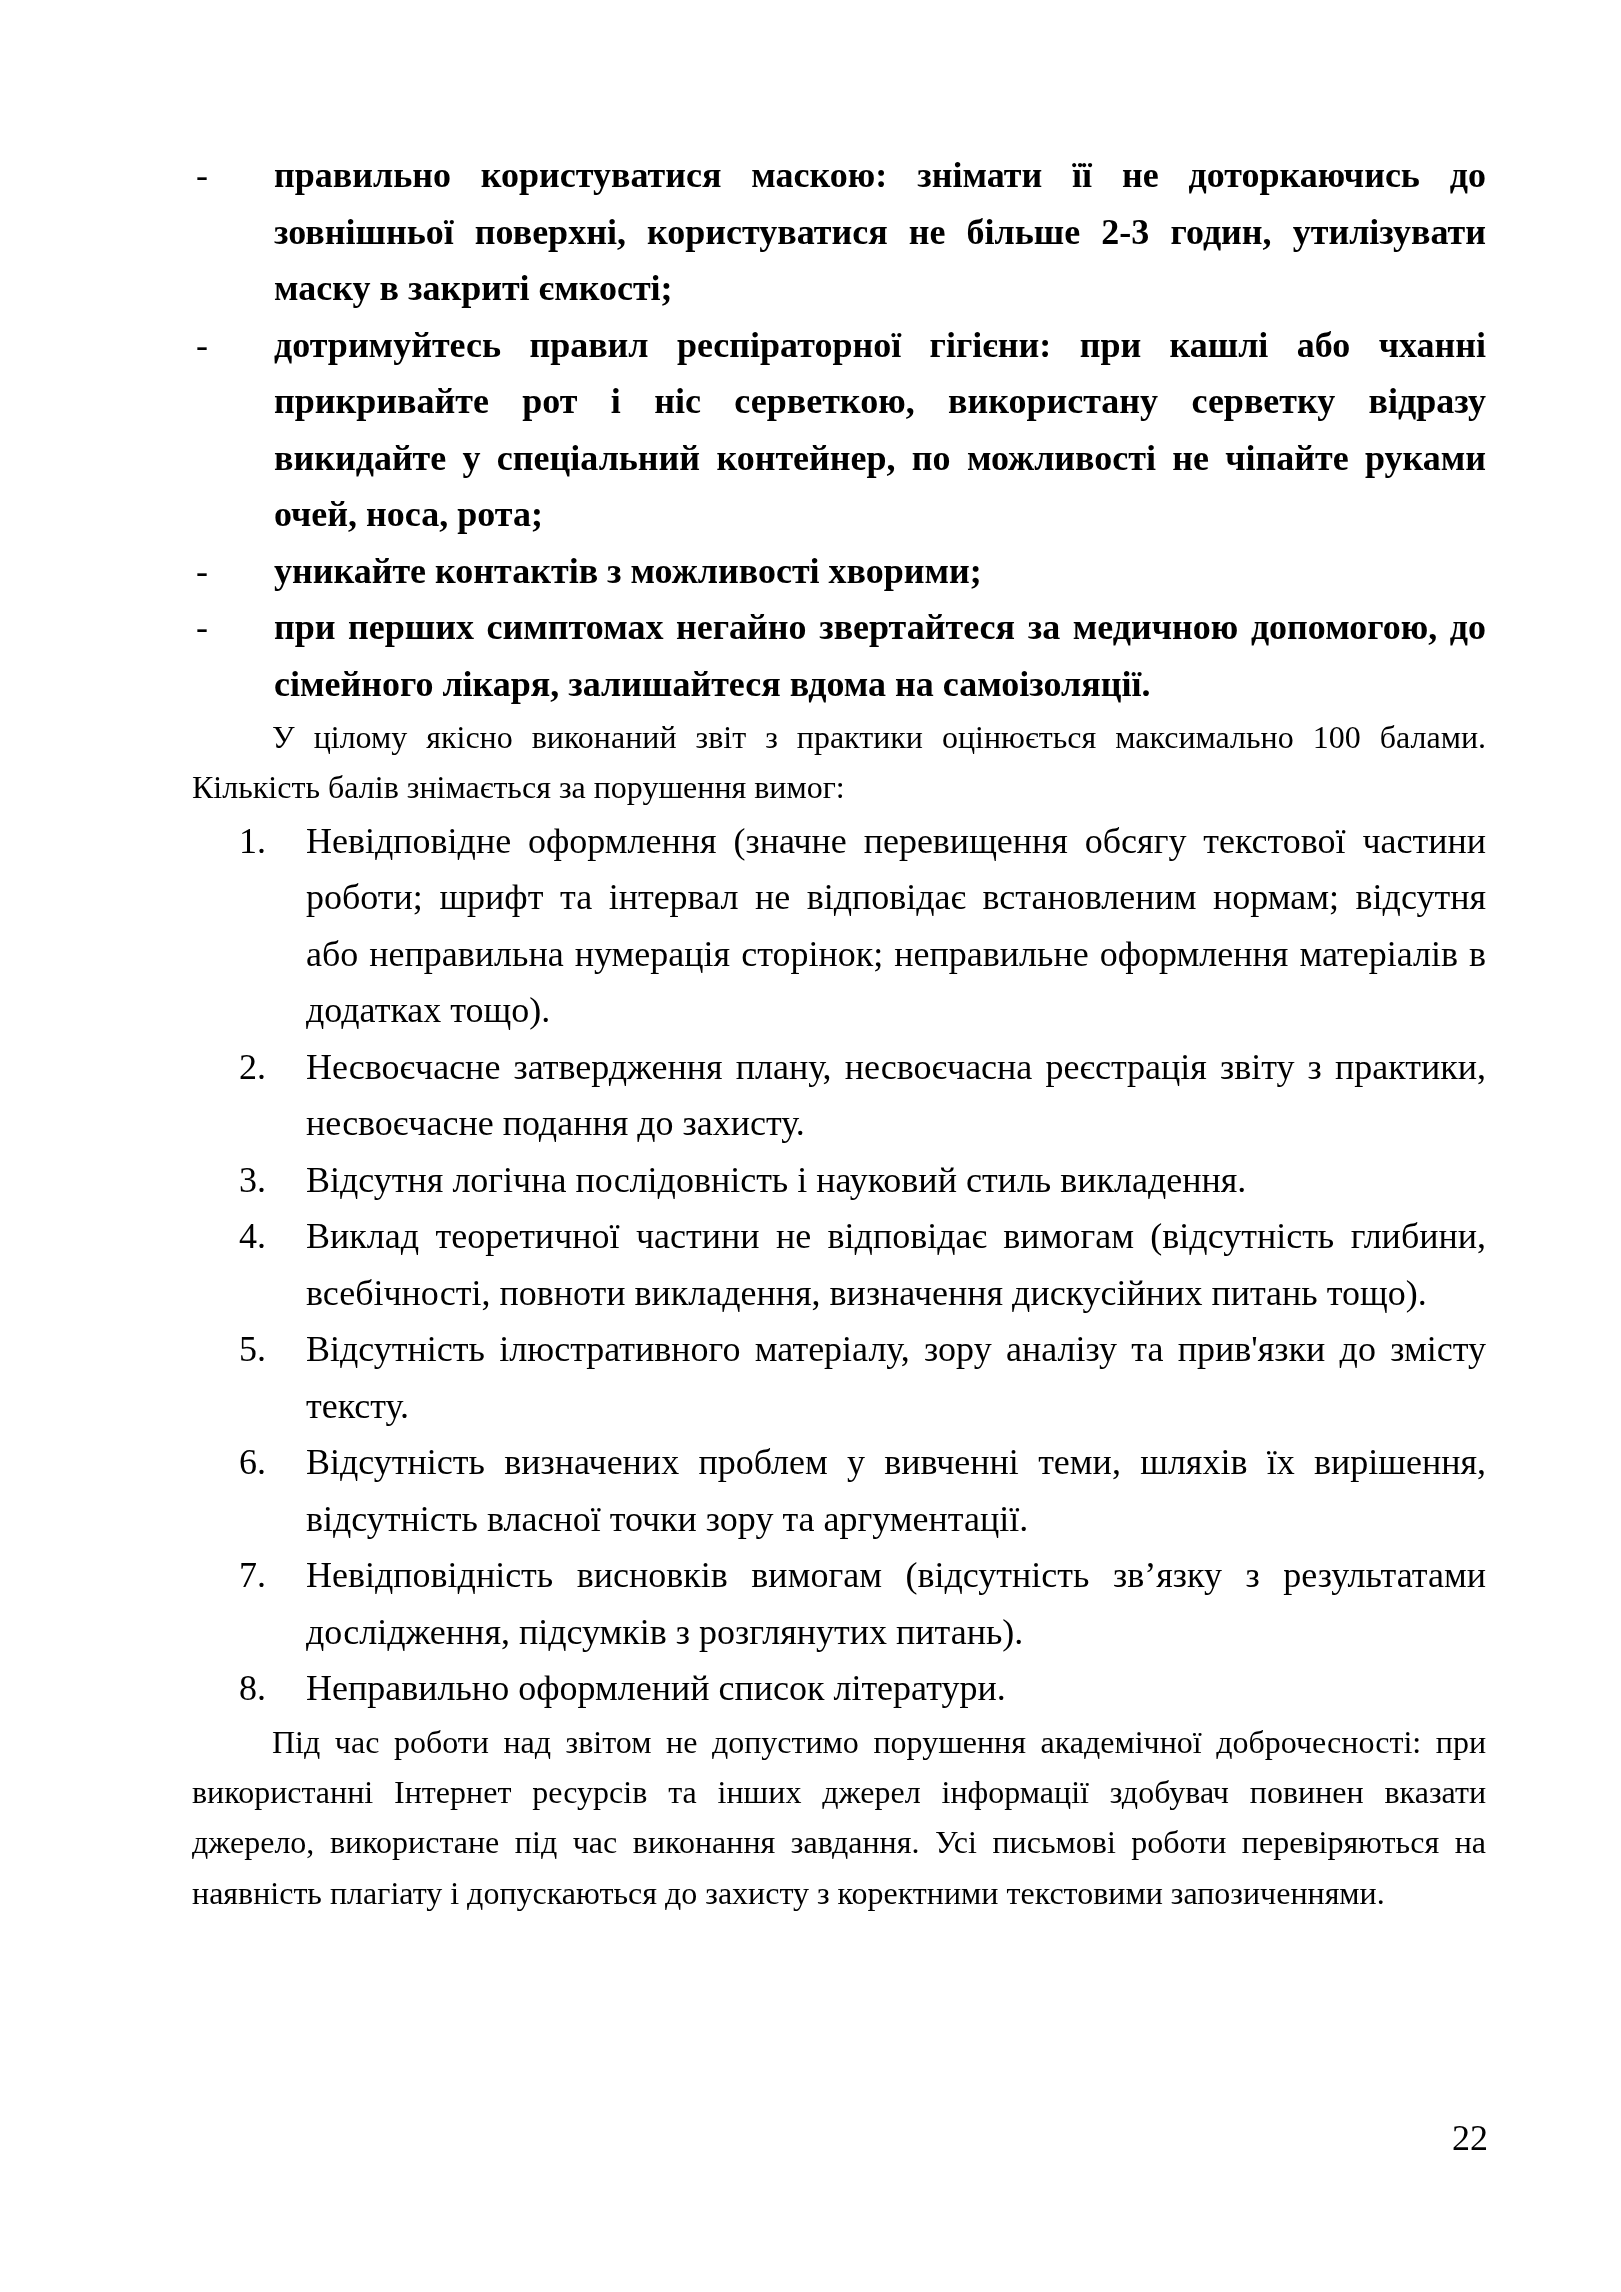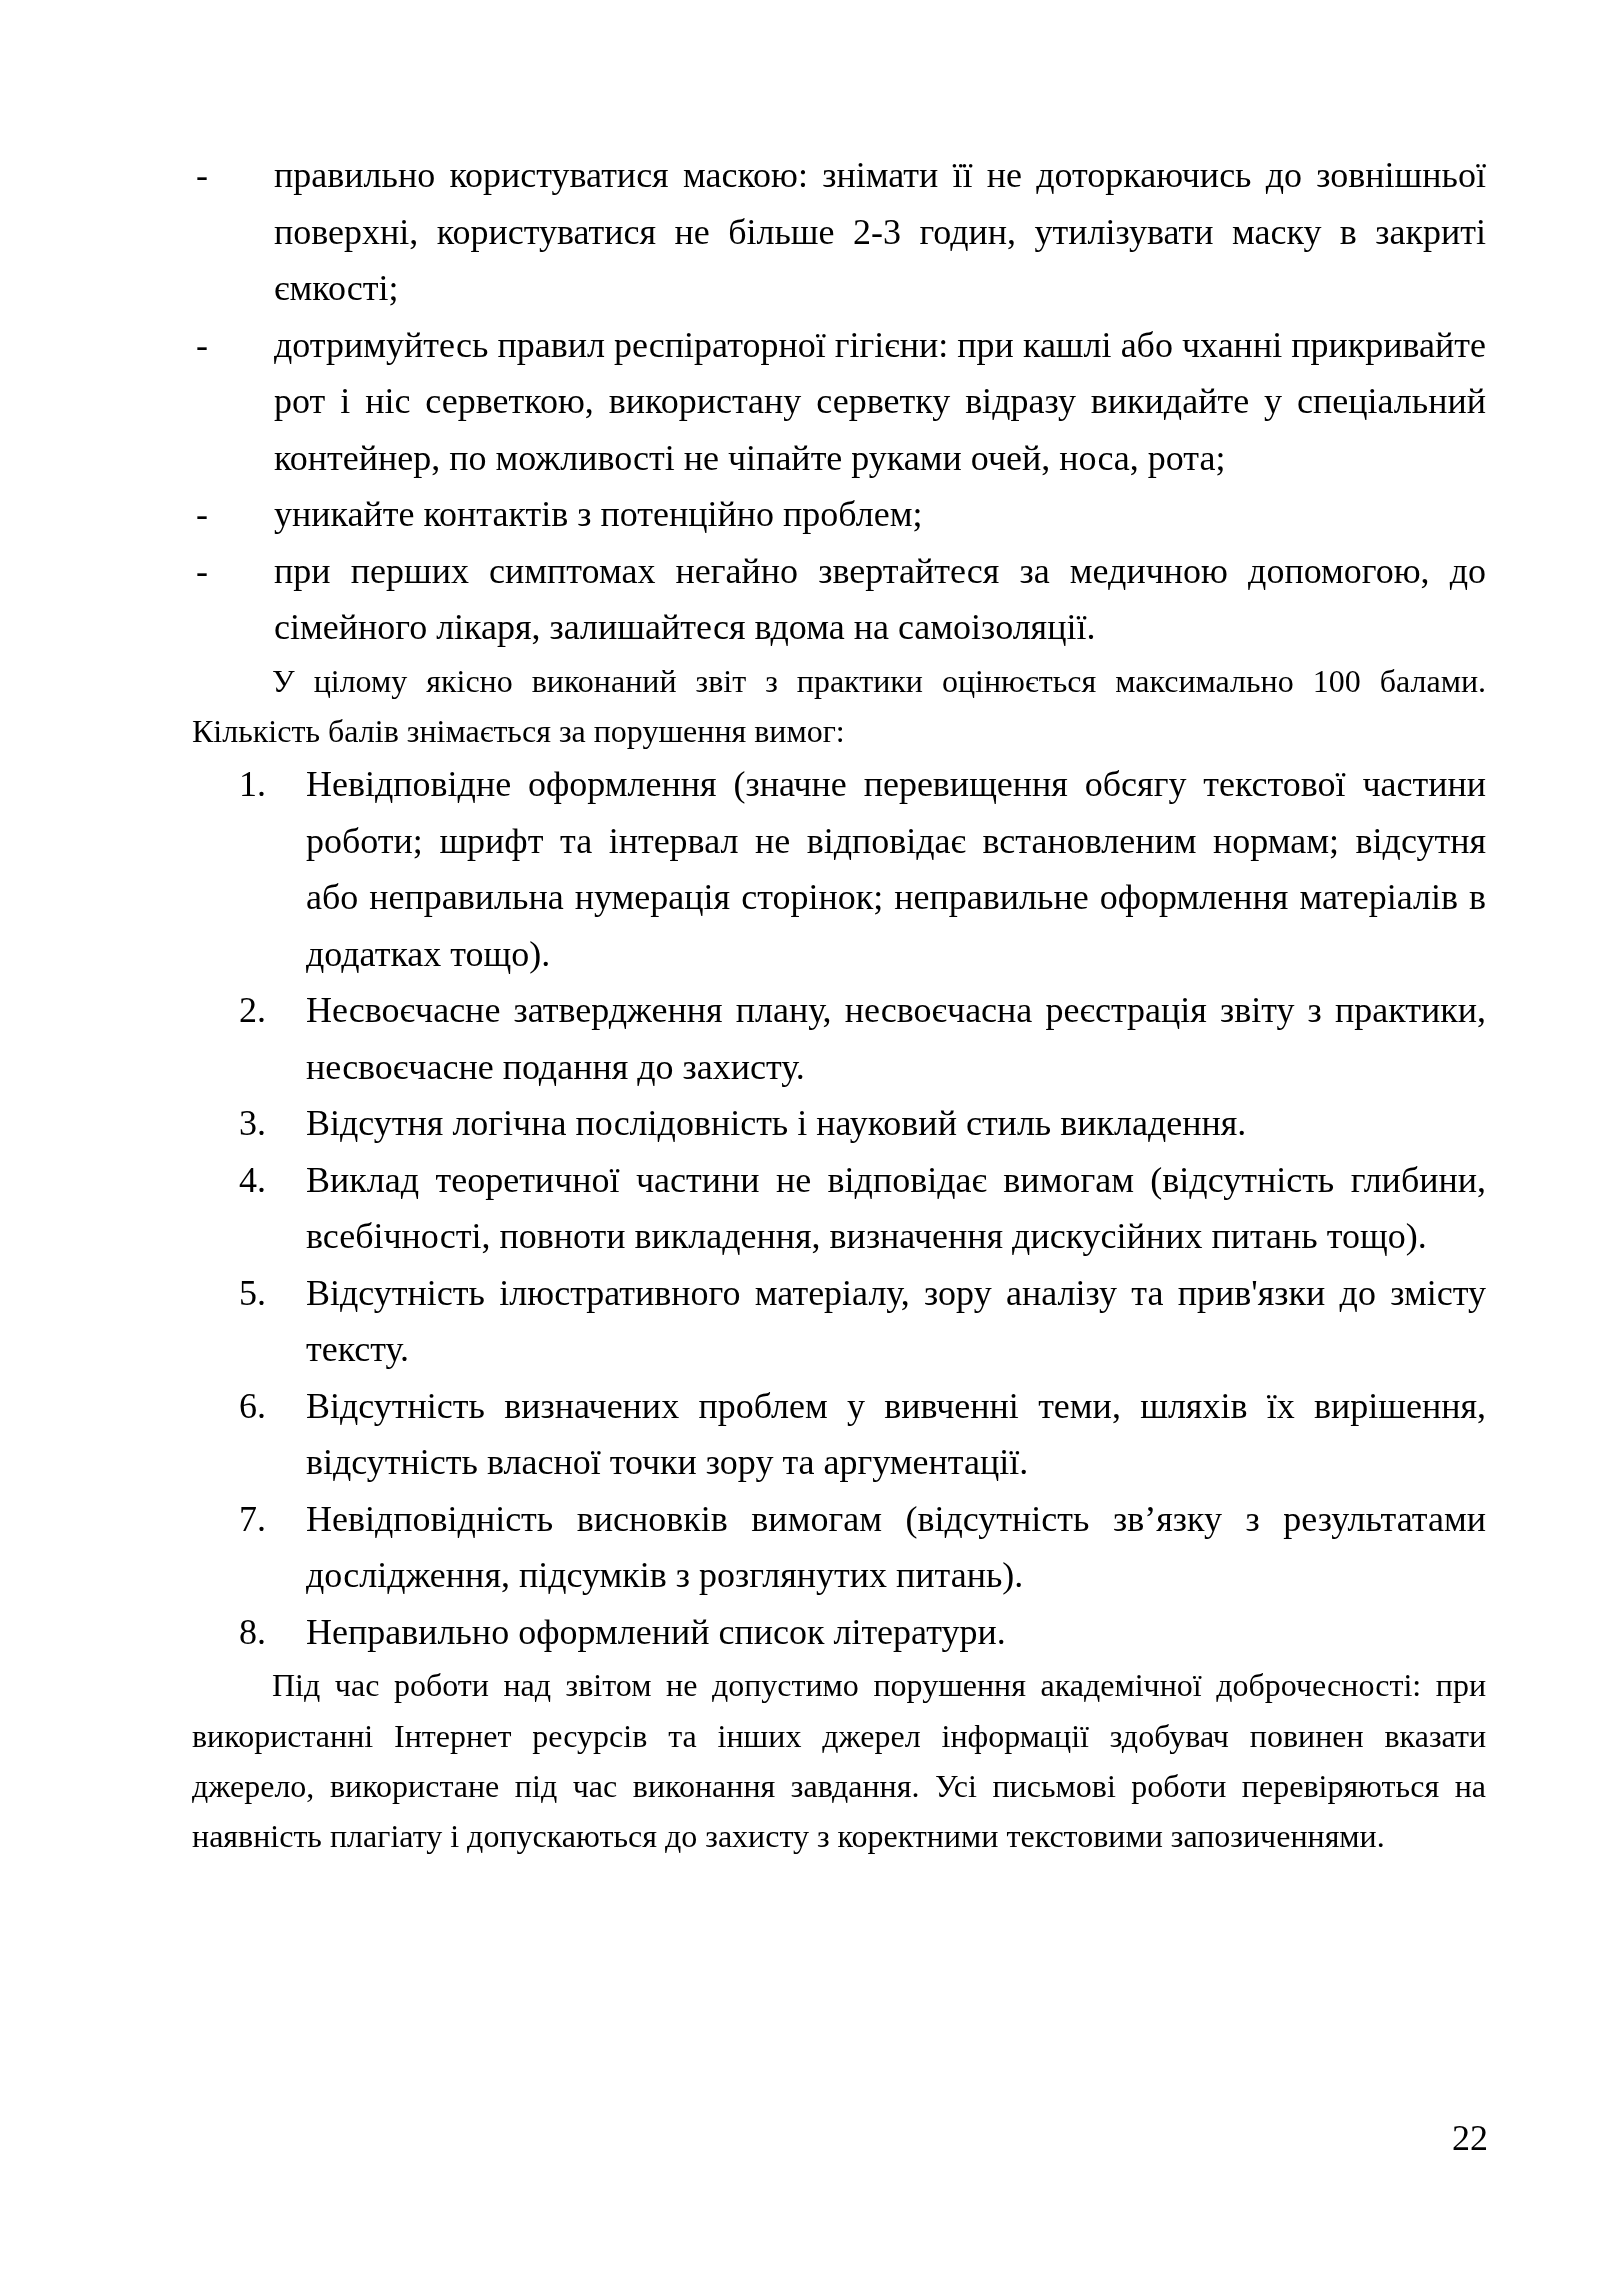--- a/index.html
+++ b/index.html
@@ -54,21 +54,21 @@
   }
   .dash-marker {
     position: absolute;
     left: 3.9px;
     top: 0;
     width: 29px;
     font-size: 36px;
     line-height: 1.57;
     text-align: left;
   }
-  .dash-item .body { display: block; }
+  .dash-item .body { display: block; font-weight: bold; }
 
   
   .num-list {
     list-style: none;
     margin: 0;
     padding: 0;
   }
   .num-item {
     position: relative;
     padding-left: 114px;
@@ -119,21 +119,21 @@
       <li class="dash-item">
         <span class="dash-marker">-</span>
         <span class="body">правильно користуватися маскою: знімати її не доторкаючись до зовнішньої поверхні, користуватися не більше 2-3 годин, утилізувати маску в закриті ємкості;</span>
       </li>
       <li class="dash-item">
         <span class="dash-marker">-</span>
         <span class="body">дотримуйтесь правил респіраторної гігієни: при кашлі або чханні прикривайте рот і ніс серветкою, використану серветку відразу викидайте у спеціальний контейнер, по можливості не чіпайте руками очей, носа, рота;</span>
       </li>
       <li class="dash-item">
         <span class="dash-marker">-</span>
-        <span class="body">уникайте контактів з потенційно проблем;</span>
+        <span class="body">уникайте контактів з можливості хворими;</span>
       </li>
       <li class="dash-item">
         <span class="dash-marker">-</span>
         <span class="body">при перших симптомах негайно звертайтеся за медичною допомогою, до сімейного лікаря, залишайтеся вдома на самоізоляції.</span>
       </li>
     </ul>
 
 
     <p class="para indent">У цілому якісно виконаний звіт з практики оцінюється максимально 100 балами. Кількість балів знімається за порушення вимог:</p>
 

